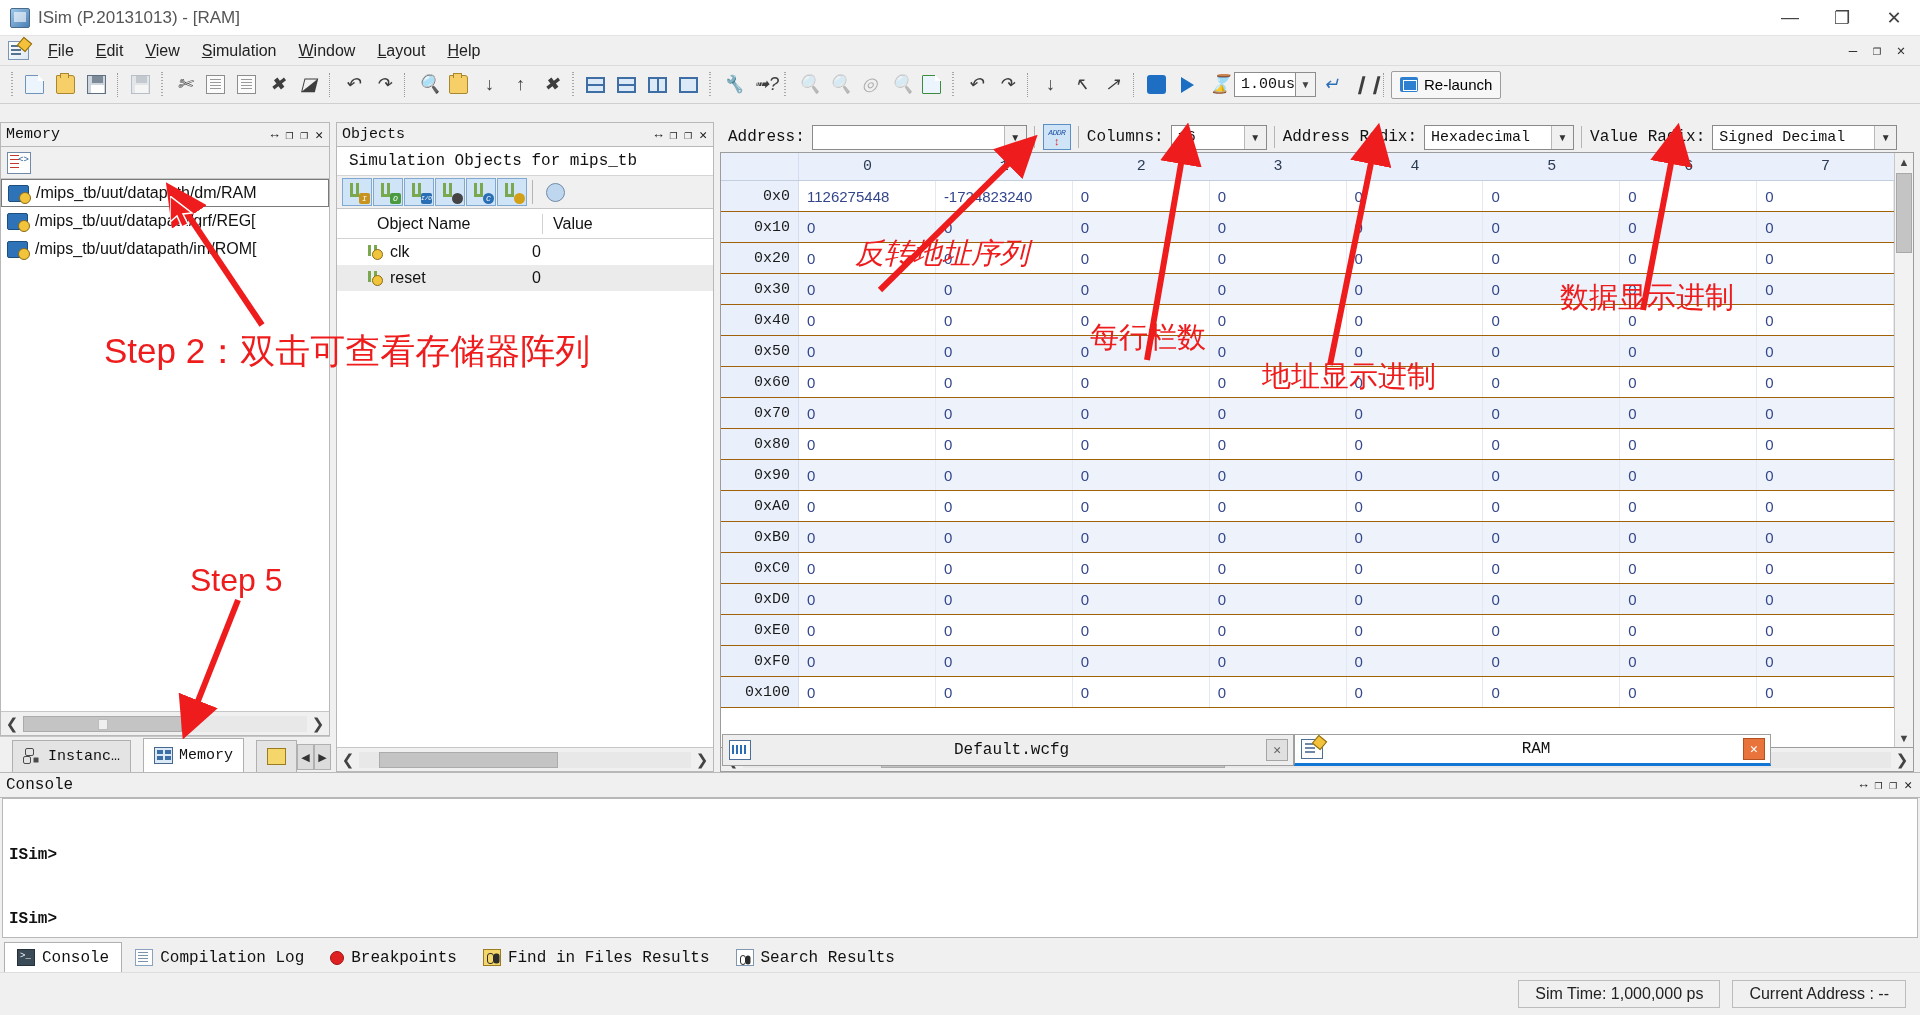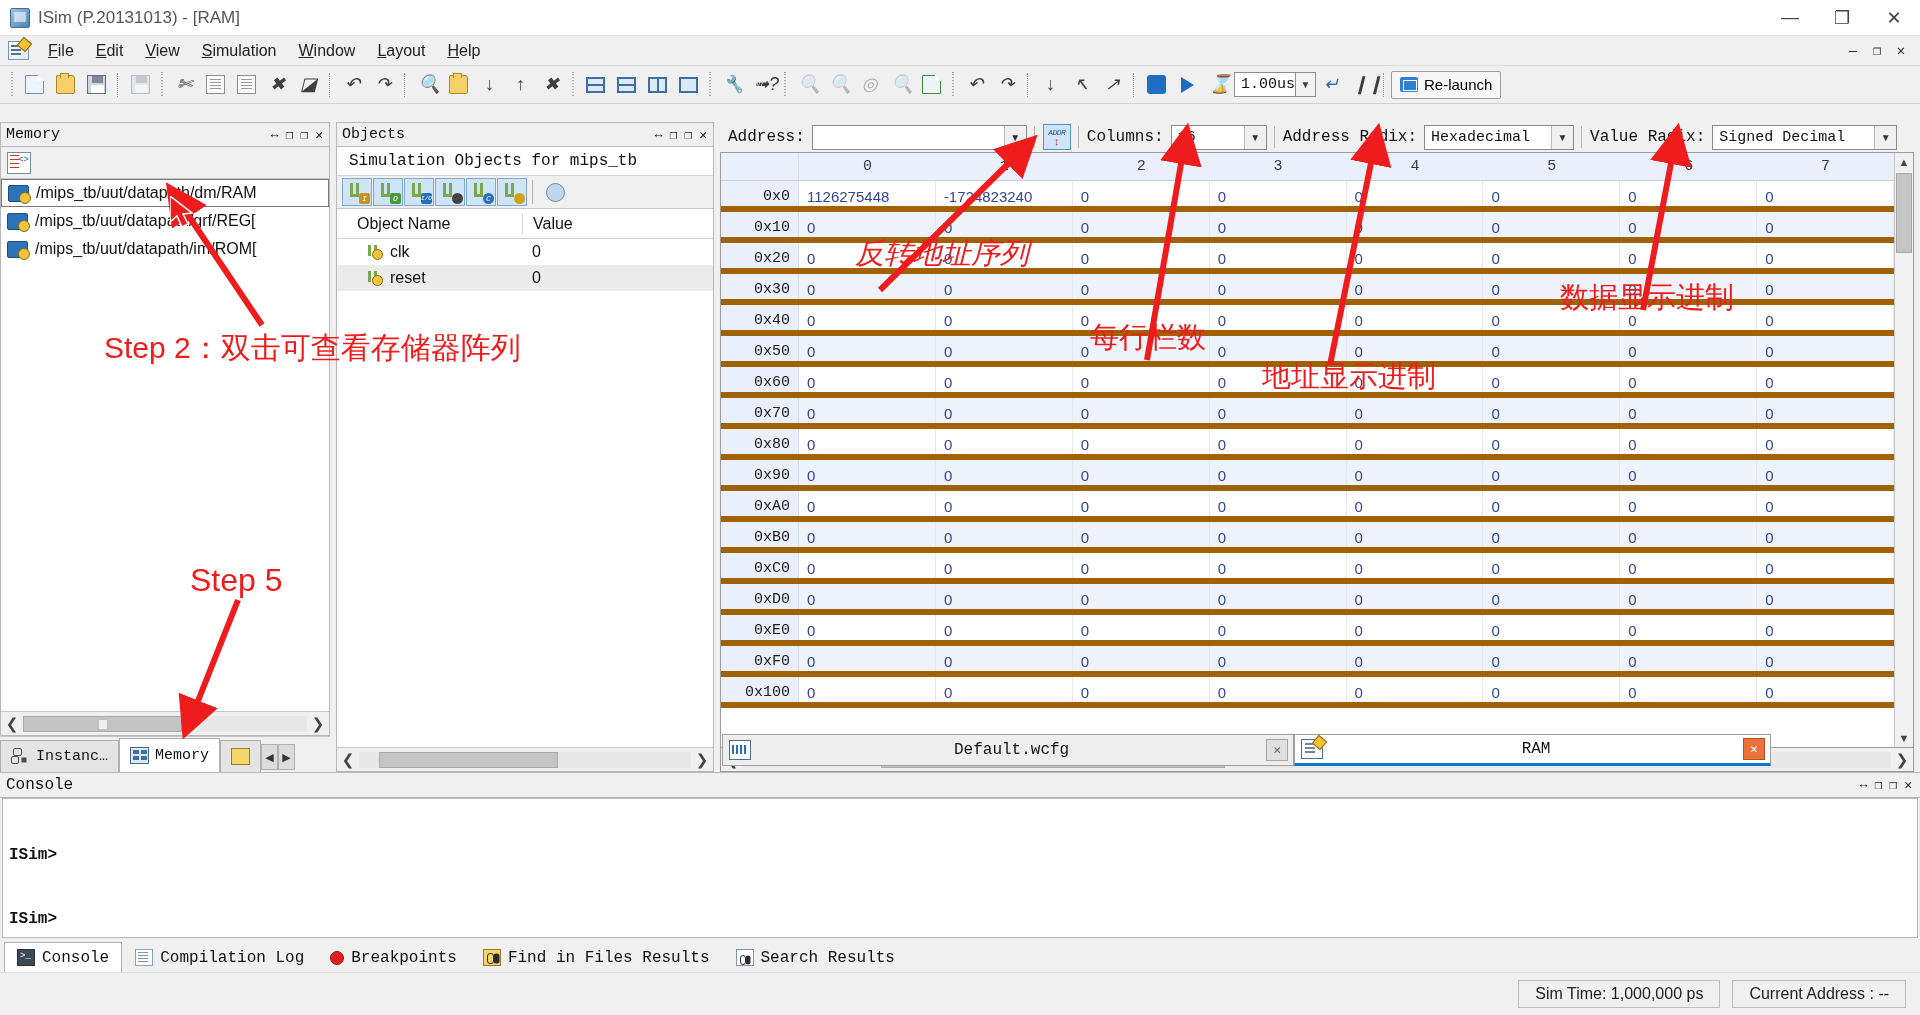--- a/index.html
+++ b/index.html
@@ -134,21 +134,21 @@
   .sb-thumb{position:absolute;top:0;height:16px;background:#c4c4c4;border:1px solid #ababab;}
   .sb-thumb .grip{position:absolute;left:50%;top:2px;margin-left:-5px;width:10px;height:11px;background:#efefef;border:1px solid #bdbdbd;}
 
   
   #mem-tabs{
     height:36px;display:flex;align-items:flex-end;background:#f0f0f0;border-top:1px solid #c6c6c6;
   }
   .vtab{
     display:flex;align-items:center;gap:6px;height:32px;padding:0 10px;
     font-family:"Liberation Mono",monospace;font-size:15px;color:#111;
-    background:#e4e4e4;border:1px solid #b0b0b0;border-bottom:none;
+    background:#e4e4e4;border:1px solid #b0b0b0;border-bottom:none;margin-left:12px;
   }
   .vtab.active{background:#fff;height:34px;}
   .vtab-ic{width:19px;height:17px;flex:0 0 auto;border:1px solid #46688f;background:#dce9f7;position:relative;}
   .vtab-ic.inst{background:transparent;border:none;}
   .vtab-ic.inst:before{content:"";position:absolute;left:2px;top:0;width:7px;height:6px;border:1.5px solid #4b4b4b;border-radius:2px;}
   .vtab-ic.inst:after{content:"";position:absolute;left:0;bottom:1px;width:6px;height:6px;border:1.5px solid #4b4b4b;border-radius:2px;box-shadow:9px 0 0 -1.5px #4b4b4b;}
   .vtab-ic.mem:before{content:"";position:absolute;left:2px;top:2px;width:6px;height:4px;background:#3b6fa5;box-shadow:8px 0 0 #3b6fa5,0 6px 0 #3b6fa5,8px 6px 0 #3b6fa5;}
   .vtab-ic.src{background:#f5d66a;border-color:#9a7c20;}
   .vtab-nav{display:flex;align-items:center;height:30px;}
   .vtab-nav span{width:17px;height:26px;display:flex;align-items:center;justify-content:center;background:#dcdcdc;border:1px solid #b0b0b0;font-size:11px;color:#333;}
@@ -173,21 +173,21 @@
   .filt .badge{
     position:absolute;right:1px;bottom:1px;width:11px;height:11px;border-radius:2px;
     font-size:8px;line-height:11px;text-align:center;color:#fff;font-family:"Liberation Mono",monospace;
   }
   .filt-sep{width:3px;height:24px;border-left:1px solid #b5b5b5;margin:0 4px;}
   .filt2{width:30px;height:28px;display:flex;align-items:center;justify-content:center;}
   #obj-table{flex:1;background:#fff;display:flex;flex-direction:column;min-height:0;}
   .obj-head{
     height:30px;display:flex;align-items:center;border-bottom:1px solid #d2d2d2;background:#fff;font-size:16px;color:#111;
   }
-  .obj-head .c1{width:185px;padding-left:20px;}
+  .obj-head .c1{width:185px;padding-left:20px;margin-left:20px;}
   .obj-head .c2{flex:1;padding-left:10px;border-left:1px solid #d2d2d2;height:20px;display:flex;align-items:center;}
   .obj-row{height:26px;display:flex;align-items:center;font-size:16px;color:#111;}
   .obj-row.alt{background:#ebebeb;}
   .obj-row .c1{width:185px;padding-left:30px;display:flex;align-items:center;gap:7px;}
   .obj-row .c2{flex:1;padding-left:10px;}
   .obj-sig{width:16px;height:16px;position:relative;flex:0 0 auto;}
   .obj-sig:before{content:"";position:absolute;left:1px;top:1px;width:3px;height:11px;background:#7aa84f;box-shadow:6px 0 0 #7aa84f;}
   .obj-sig:after{content:"";position:absolute;right:0px;bottom:0px;width:9px;height:9px;border-radius:50%;background:#f0c53c;border:1px solid #8a6a14;}
   #obj-hscroll{height:24px;border-top:1px solid #c6c6c6;background:#f0f0f0;display:flex;align-items:center;}
 
@@ -220,21 +220,21 @@
   #mv-grid{flex:1;display:flex;flex-direction:column;min-width:0;}
   .mv-colhead{
     height:28px;background:#e9f0fb;border-bottom:1px solid #c3cede;display:flex;flex:0 0 auto;
   }
   .mv-colhead .corner{width:78px;flex:0 0 auto;border-right:1px solid #d4dced;}
   .mv-colhead .ch{
     flex:1 1 0;min-width:0;text-align:center;font-family:"Liberation Mono",monospace;
     font-size:15px;color:#2b3a52;line-height:28px;
   }
   #mv-rows{flex:1;overflow:hidden;}
-  .mv-row{height:31px;display:flex;border-bottom:6px solid #a16207;}
+  .mv-row{height:31px;display:flex;border-bottom:1px solid #a16207;}
   .mv-row.alt{background:#eef3fb;}
   .mv-row .addr{
     width:78px;flex:0 0 auto;text-align:right;padding-right:8px;
     font-family:"Liberation Mono",monospace;font-size:15px;color:#1a1a1a;line-height:31px;
     background:#e9f0fb;border-right:1px solid #d4dced;
   }
   .mv-row .cell{
     flex:1 1 0;min-width:0;padding-left:8px;font-family:"Liberation Sans",sans-serif;font-size:15px;
     color:#33468c;line-height:31px;border-right:1px solid #e3e8f2;overflow:hidden;white-space:nowrap;
   }
@@ -942,18 +942,18 @@
 
   <line x1="1330" y1="365" x2="1372" y2="158" stroke="#ee1c1c" stroke-width="6" marker-end="url(#ah)"></line>
 
   <line x1="1643" y1="310" x2="1672" y2="158" stroke="#ee1c1c" stroke-width="6" marker-end="url(#ah)"></line>
 </svg>
 
 <svg class="cursor" style="left:170px;top:196px;width:34px;height:40px">
   <polygon points="0,0 0,26 7,20 12,31 18,28 13,18 22,17" fill="#ee1c1c" stroke="#ffffff" stroke-width="1.5"></polygon>
 </svg>
 
-<div class="anno" style="left:104px;top:328px;font-size:30px;">Step 2：双击可查看存储器阵列</div>
+<div class="anno" style="left:104px;top:328px;font-size:35px;">Step 2：双击可查看存储器阵列</div>
 <div class="anno" style="left:190px;top:562px;font-size:32px;">Step 5</div>
 <div class="anno" style="left:855px;top:234px;font-size:29px;font-style:italic;">反转地址序列</div>
 <div class="anno" style="left:1090px;top:318px;font-size:29px;">每行栏数</div>
 <div class="anno" style="left:1262px;top:357px;font-size:29px;">地址显示进制</div>
 <div class="anno" style="left:1560px;top:278px;font-size:29px;">数据显示进制</div>
 
 </body></html>

